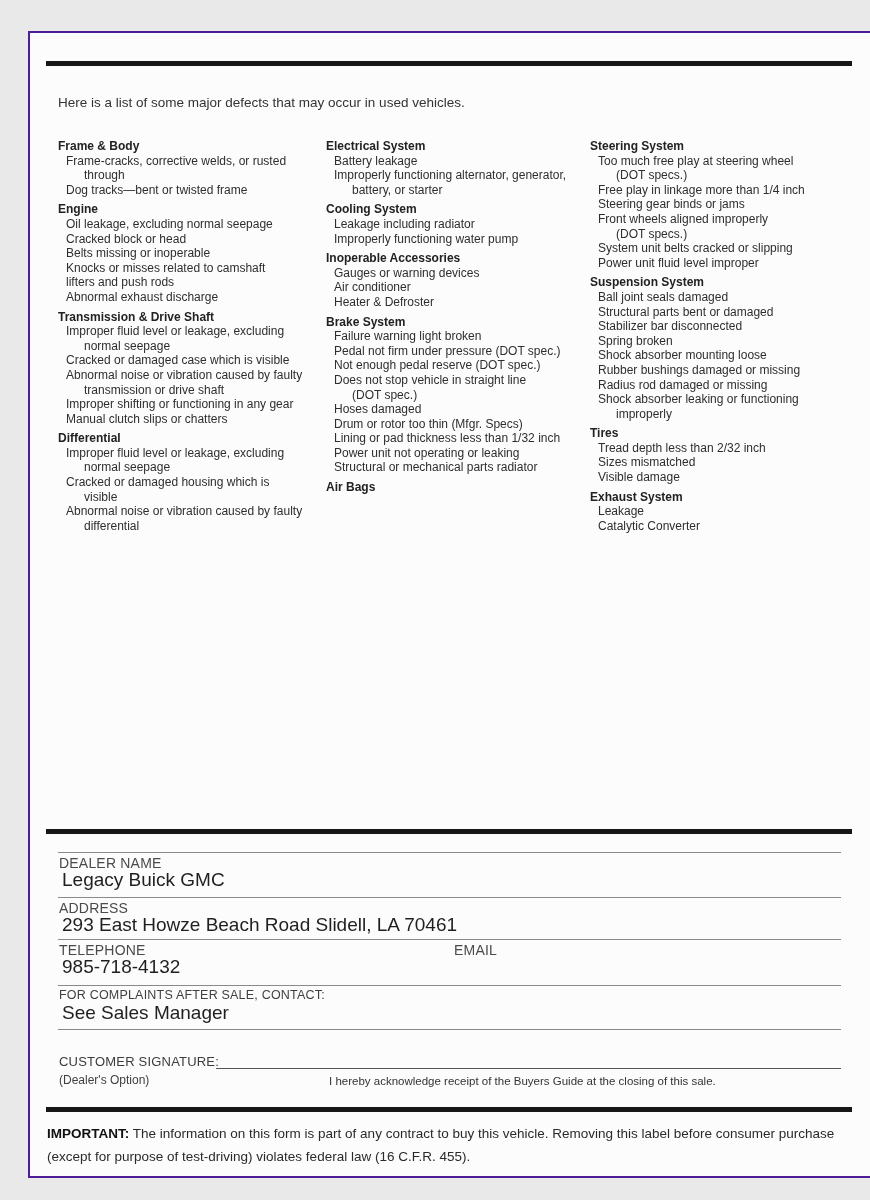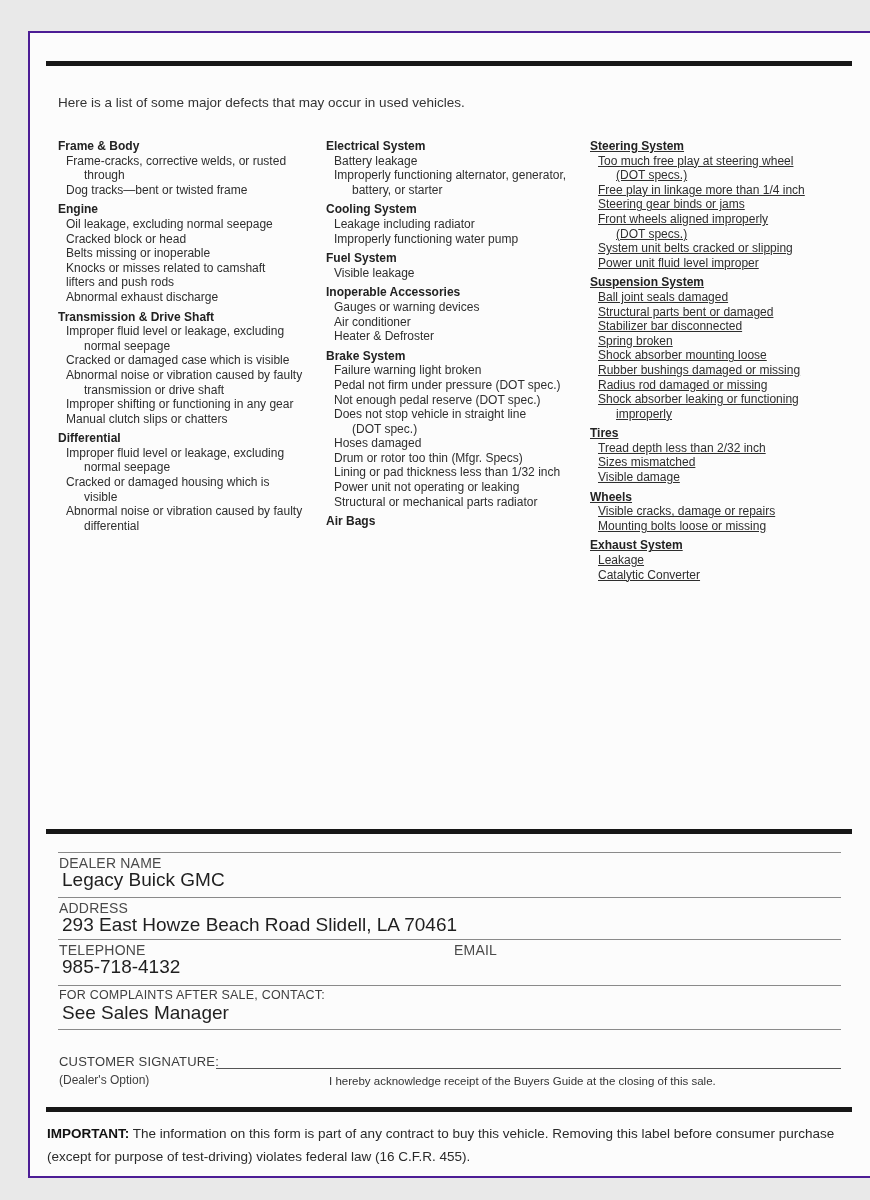--- a/index.html
+++ b/index.html
@@ -17,21 +17,21 @@
   }
   .bar{position:absolute;left:16px;width:806px;height:5px;background:#171717;}
   .bar-top{top:28px;}
   .bar-mid{top:796px;}
   .bar-low{top:1074px;}
   .intro{position:absolute;left:28px;top:62px;font-size:13.5px;color:#333;}
   .columns{position:absolute;left:28px;top:106px;width:790px;}
   .col{position:absolute;top:0;font-size:12px;line-height:14.6px;white-space:nowrap;color:#2e2e2e;}
   .col0{left:0;width:262px;}
   .col1{left:268px;width:258px;}
-  .col2{left:532px;width:258px;text-decoration:underline;}
+  .col2{left:532px;width:258px;}
   .sec{margin-top:5px;}
   .col .sec:first-child{margin-top:0;}
   .sec-title{font-weight:bold;color:#222;}
   .line{padding-left:8px;}
   .line.ind2{padding-left:26px;}
   .thin{position:absolute;left:28px;width:783px;border-top:1px solid #8a8a8a;height:0;}
   .flabel{position:absolute;left:29px;font-size:14px;color:#4a4a4a;letter-spacing:.2px;}
   .fvalue{position:absolute;left:32px;font-size:19px;color:#1f1f1f;}
   .flabel-big{position:absolute;left:29px;font-size:12.5px;color:#3f3f3f;letter-spacing:.2px;}
   .sig-label{position:absolute;left:29px;font-size:13px;color:#3c3c3c;letter-spacing:.2px;}
@@ -93,24 +93,20 @@
           <div class="line ind1">Battery leakage</div>
           <div class="line ind1">Improperly functioning alternator, generator,</div>
           <div class="line ind2">battery, or starter</div>
         </div>
         <div class="sec">
           <div class="sec-title">Cooling System</div>
           <div class="line ind1">Leakage including radiator</div>
           <div class="line ind1">Improperly functioning water pump</div>
         </div>
         <div class="sec">
-          <div class="sec-title">Fuel System</div>
-          <div class="line ind1">Visible leakage</div>
-        </div>
-        <div class="sec">
           <div class="sec-title">Inoperable Accessories</div>
           <div class="line ind1">Gauges or warning devices</div>
           <div class="line ind1">Air conditioner</div>
           <div class="line ind1">Heater &amp; Defroster</div>
         </div>
         <div class="sec">
           <div class="sec-title">Brake System</div>
           <div class="line ind1">Failure warning light broken</div>
           <div class="line ind1">Pedal not firm under pressure (DOT spec.)</div>
           <div class="line ind1">Not enough pedal reserve (DOT spec.)</div>
@@ -150,25 +146,20 @@
           <div class="line ind1">Shock absorber leaking or functioning</div>
           <div class="line ind2">improperly</div>
         </div>
         <div class="sec">
           <div class="sec-title">Tires</div>
           <div class="line ind1">Tread depth less than 2/32 inch</div>
           <div class="line ind1">Sizes mismatched</div>
           <div class="line ind1">Visible damage</div>
         </div>
         <div class="sec">
-          <div class="sec-title">Wheels</div>
-          <div class="line ind1">Visible cracks, damage or repairs</div>
-          <div class="line ind1">Mounting bolts loose or missing</div>
-        </div>
-        <div class="sec">
           <div class="sec-title">Exhaust System</div>
           <div class="line ind1">Leakage</div>
           <div class="line ind1">Catalytic Converter</div>
         </div>
       </div>
   </div>
 
   <div class="bar bar-mid"></div>
 
   <div class="thin" style="top:819px"></div>

